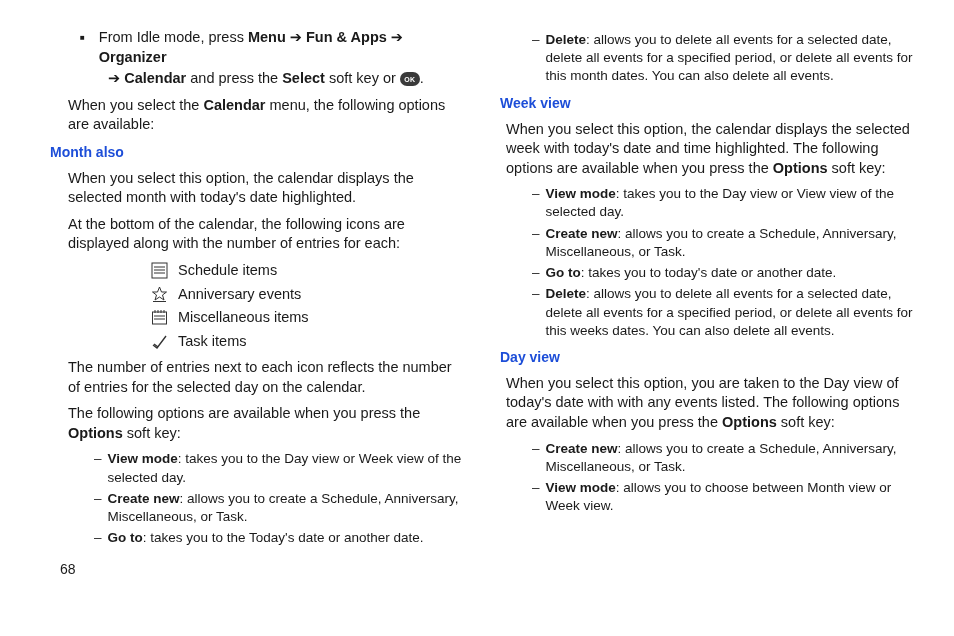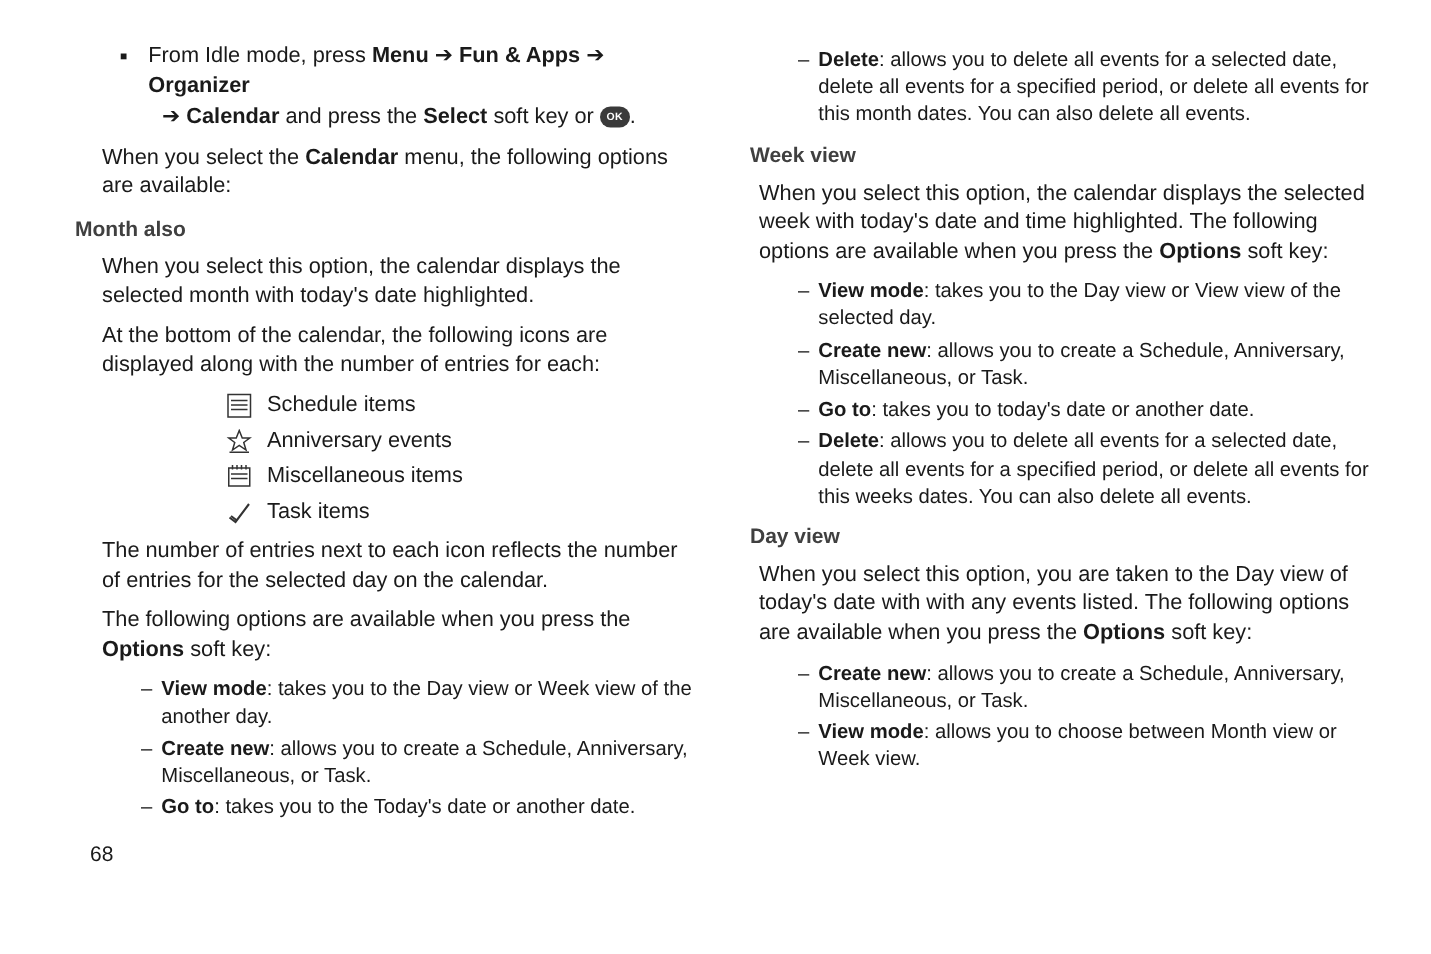--- a/index.html
+++ b/index.html
@@ -19,21 +19,21 @@
   height:100%;
   box-sizing:border-box;
 }
 .col{flex:1;min-width:0}
 p{margin:7px 0}
 .lvl1{padding-left:18px}
 .bullet-row{display:flex;align-items:flex-start;gap:14px;padding-left:30px}
 .sq{font-size:8px;margin-top:5px}
 .sub-ind{padding-left:58px}
 .sect{
-  color:#404040;
+  color:#1d4ed8;
   font-weight:700;
   font-size:14px;
   margin:8px 0 5px 0;
   padding-left:0;
 }
 b{font-weight:700}
 .arrow{font-weight:400}
 .ok{
   display:inline-flex;align-items:center;justify-content:center;
   width:20px;height:14px;border-radius:8px;background:#3a3a3a;color:#fff;
@@ -133,21 +133,21 @@
     </div>
 
     <p class="lvl1">The number of entries next to each icon reflects the number of entries for the selected day on the calendar.</p>
     <p class="lvl1">
       <span>The following options are available when you press the </span><b>Options</b><span> soft key:</span>
     </p>
 
     <div class="dash-list">
       <div class="dash-item">
           <span class="dash">–</span>
-          <span class="dash-body"><b>View mode</b><span>: takes you to the Day view or Week view of the another day.</span></span>
+          <span class="dash-body"><b>View mode</b><span>: takes you to the Day view or Week view of the selected day.</span></span>
         </div>
       <div class="dash-item">
           <span class="dash">–</span>
           <span class="dash-body"><b>Create new</b><span>: allows you to create a Schedule, Anniversary, Miscellaneous, or Task.</span></span>
         </div>
       <div class="dash-item">
           <span class="dash">–</span>
           <span class="dash-body"><b>Go to</b><span>: takes you to the Today's date or another date.</span></span>
         </div>
     </div>

